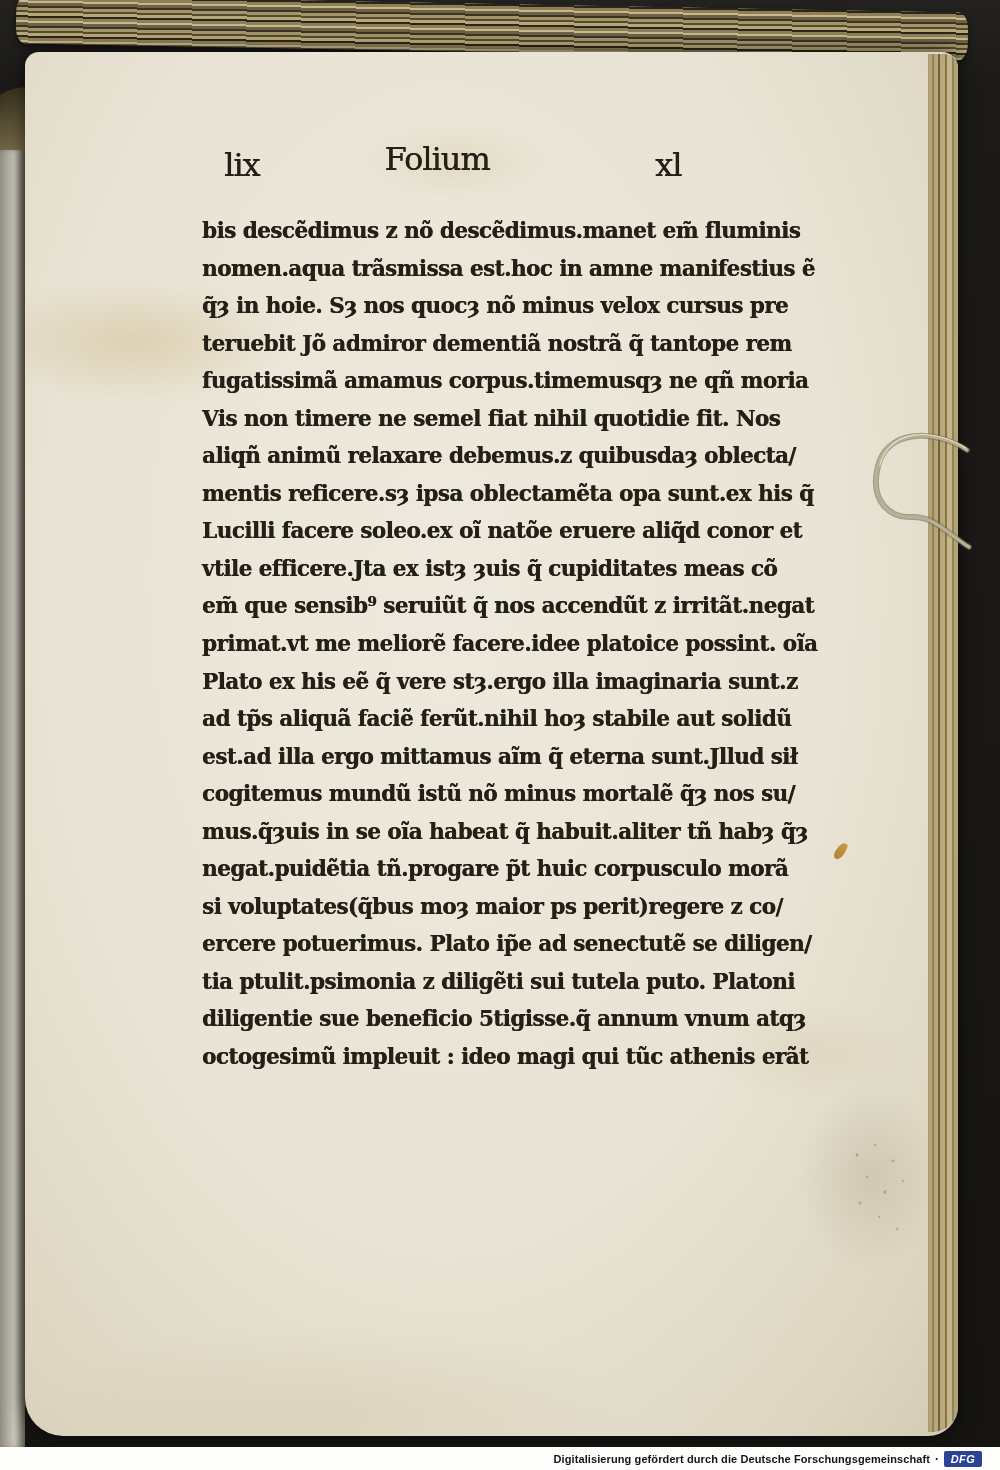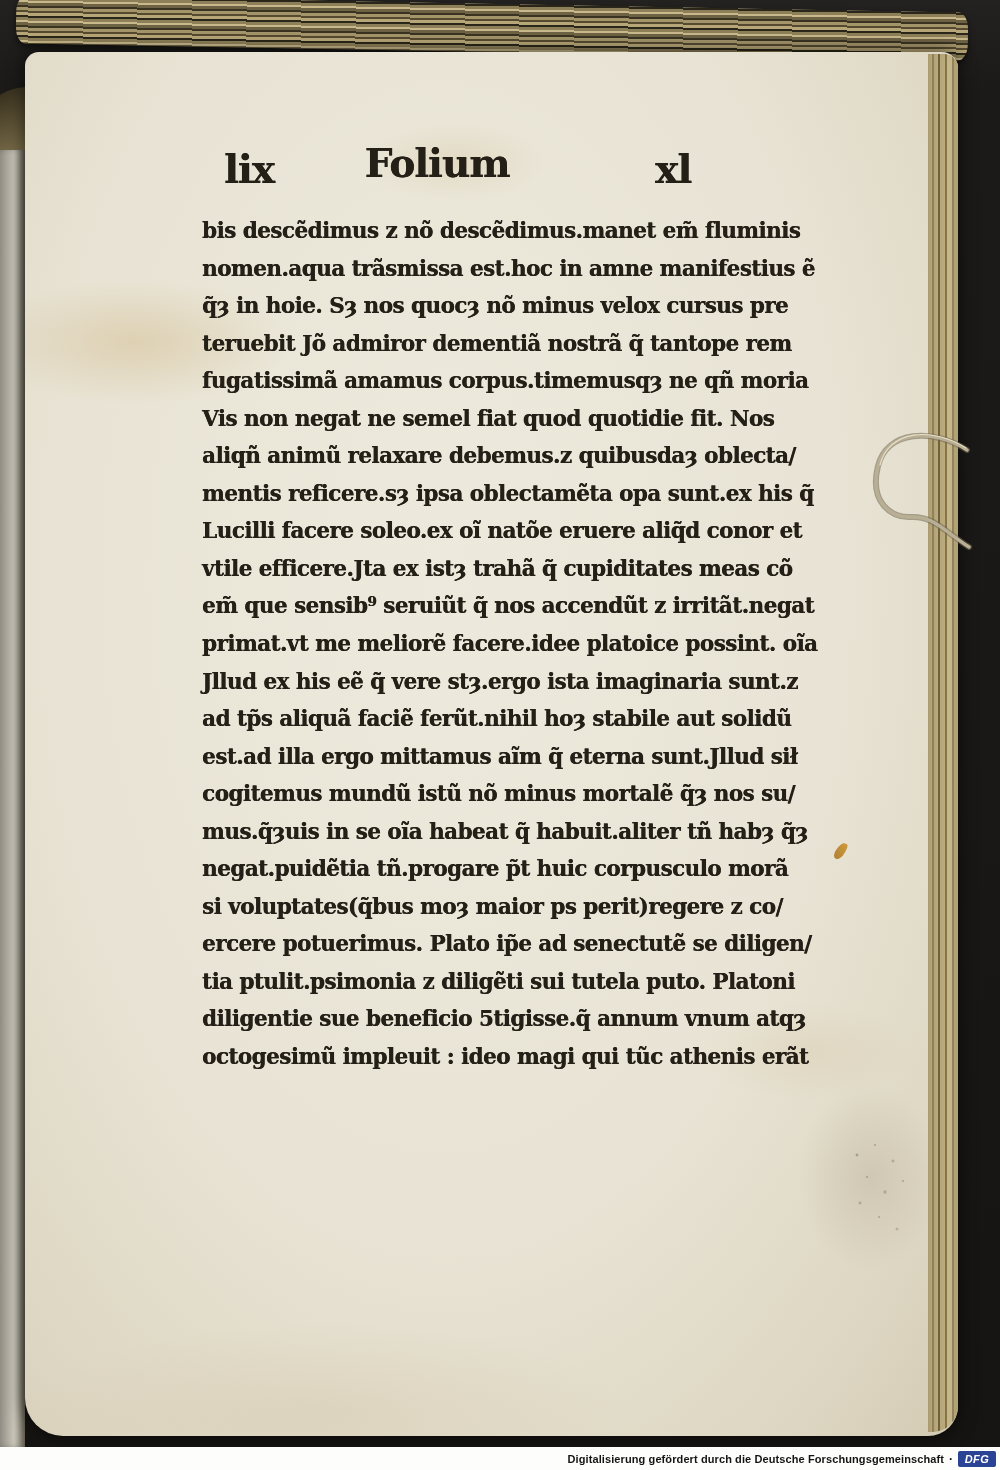--- a/index.html
+++ b/index.html
@@ -50,36 +50,36 @@
           radial-gradient(circle 1.5px at 22px 40px, rgba(55,46,30,.5), transparent 100%),
           radial-gradient(circle 2.5px at 40px 55px, rgba(55,46,30,.4), transparent 100%),
           radial-gradient(circle 1.5px at 58px 44px, rgba(55,46,30,.5), transparent 100%),
           radial-gradient(circle 2px at 15px 66px, rgba(55,46,30,.45), transparent 100%),
           radial-gradient(circle 1.5px at 34px 80px, rgba(55,46,30,.5), transparent 100%),
           radial-gradient(circle 2px at 52px 92px, rgba(55,46,30,.4), transparent 100%);}
 
   
   .ink{color:#241f17;}
   .header{position:absolute;left:177px;top:88px;width:545px;height:64px;
-          font-weight:bold;font-size:39px;letter-spacing:-1px;
+          font-weight:normal;font-size:32px;letter-spacing:-1px;
           text-shadow:.4px 0 0 #241f17;}
   .h-left{position:absolute;left:22px;top:6px;}
   .h-center{position:absolute;left:235px;top:0;transform:translateX(-50%);}
   .h-right{position:absolute;left:453px;top:6px;}
   .textblock{position:absolute;left:177px;top:160px;width:560px;}
   .tline{white-space:nowrap;height:37.55px;line-height:37.55px;
          font-size:21.5px;font-weight:bold;letter-spacing:-.55px;
          text-shadow:.35px 0 0 #241f17;}
 
   
   .clip{position:absolute;left:855px;top:418px;}
 
   
   .footer-bar{position:absolute;left:0;right:0;bottom:0;height:23px;background:#fdfdfc;
-        display:flex;align-items:center;justify-content:flex-end;gap:5px;padding-right:4px;
+        display:flex;align-items:center;justify-content:flex-end;gap:5px;padding-right:18px;
         font-family:"Liberation Sans","DejaVu Sans",sans-serif;}
   .credit{font-size:11px;font-weight:bold;color:#141414;letter-spacing:.1px;}
   .dot{font-size:12px;font-weight:bold;color:#141414;}
   .dfg{width:38px;height:16px;background:#2b4394;color:#fff;border-radius:2px;
        display:flex;align-items:center;justify-content:center;
        font-size:11px;font-weight:bold;font-style:italic;letter-spacing:.5px;}
 </style>
 </head>
 <body>
 
@@ -99,28 +99,28 @@
       <span class="h-center">Folium</span>
       <span class="h-right">xl</span>
     </div>
 
     <div class="textblock ink">
       <div class="tline">bis descẽdimus z nõ descẽdimus.manet em̃ fluminis</div>
       <div class="tline">nomen.aqua trãsmissa est.hoc in amne manifestius ẽ</div>
       <div class="tline">q̃ȝ in hoie. Sȝ nos quocȝ nõ minus velox cursus pre</div>
       <div class="tline">teruebit Jõ admiror dementiã nostrã q̃ tantope rem</div>
       <div class="tline">fugatissimã amamus corpus.timemusqȝ ne qñ moria</div>
-      <div class="tline">Vis non negat ne semel fiat quod quotidie fit. Nos</div>
+      <div class="tline">Vis non timere ne semel fiat nihil quotidie fit. Nos</div>
       <div class="tline">aliqñ animũ relaxare debemus.z quibusdaȝ oblecta/</div>
       <div class="tline">mentis reficere.sȝ ipsa oblectamẽta opa sunt.ex his q̃</div>
       <div class="tline">Lucilli facere soleo.ex oĩ natõe eruere aliq̃d conor et</div>
-      <div class="tline">vtile efficere.Jta ex istȝ trahã q̃ cupiditates meas cõ</div>
+      <div class="tline">vtile efficere.Jta ex istȝ ȝuis q̃ cupiditates meas cõ</div>
       <div class="tline">em̃ que sensib⁹ seruiũt q̃ nos accendũt z irritãt.negat</div>
       <div class="tline">primat.vt me meliorẽ facere.idee platoice possint. oĩa</div>
-      <div class="tline">Jllud ex his eẽ q̃ vere stȝ.ergo ista imaginaria sunt.z</div>
+      <div class="tline">Plato ex his eẽ q̃ vere stȝ.ergo illa imaginaria sunt.z</div>
       <div class="tline">ad tp̃s aliquã faciẽ ferũt.nihil hoȝ stabile aut solidũ</div>
       <div class="tline">est.ad illa ergo mittamus aĩm q̃ eterna sunt.Jllud sił</div>
       <div class="tline">cogitemus mundũ istũ nõ minus mortalẽ q̃ȝ nos su/</div>
       <div class="tline">mus.q̃ȝuis in se oĩa habeat q̃ habuit.aliter tñ habȝ q̃ȝ</div>
       <div class="tline">negat.puidẽtia tñ.progare p̃t huic corpusculo morã</div>
       <div class="tline">si voluptates(q̃bus moȝ maior ps perit)regere z co/</div>
       <div class="tline">ercere potuerimus. Plato ip̃e ad senectutẽ se diligen/</div>
       <div class="tline">tia ptulit.psimonia z diligẽti sui tutela puto. Platoni</div>
       <div class="tline">diligentie sue beneficio 5tigisse.q̃ annum vnum atqȝ</div>
       <div class="tline">octogesimũ impleuit : ideo magi qui tũc athenis erãt</div>

